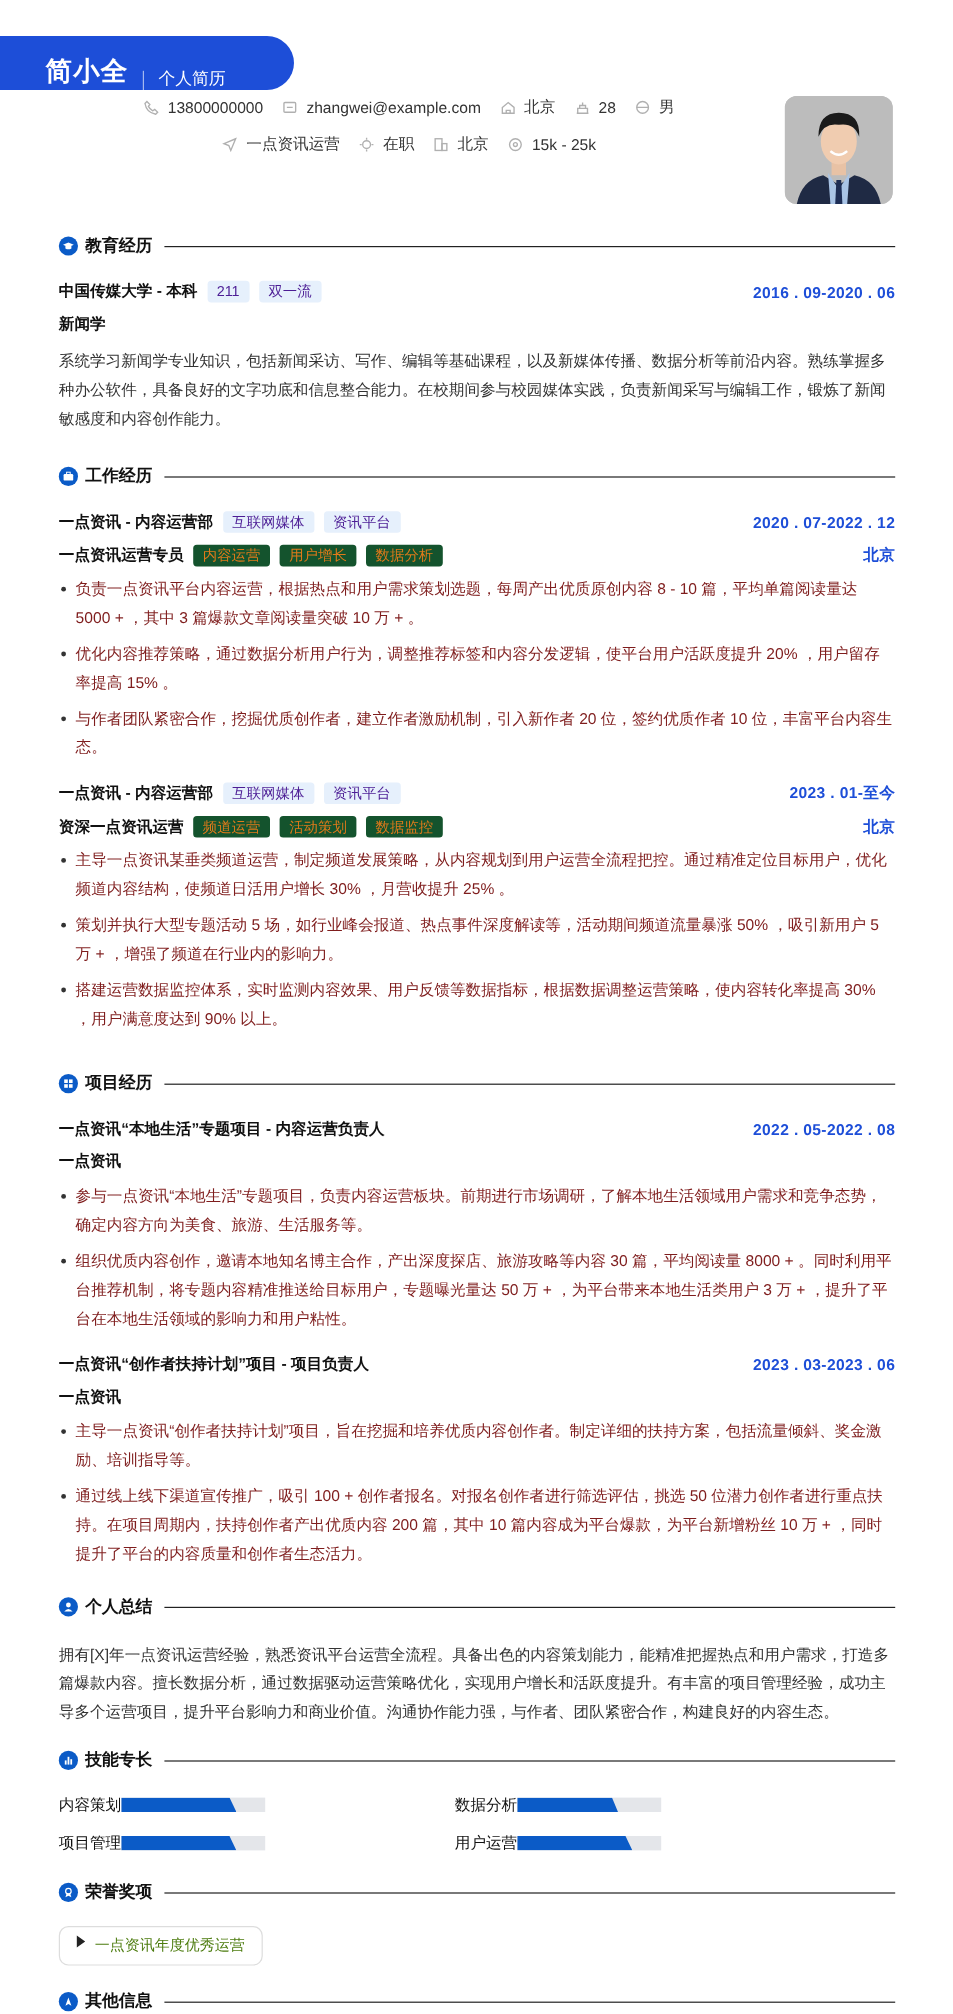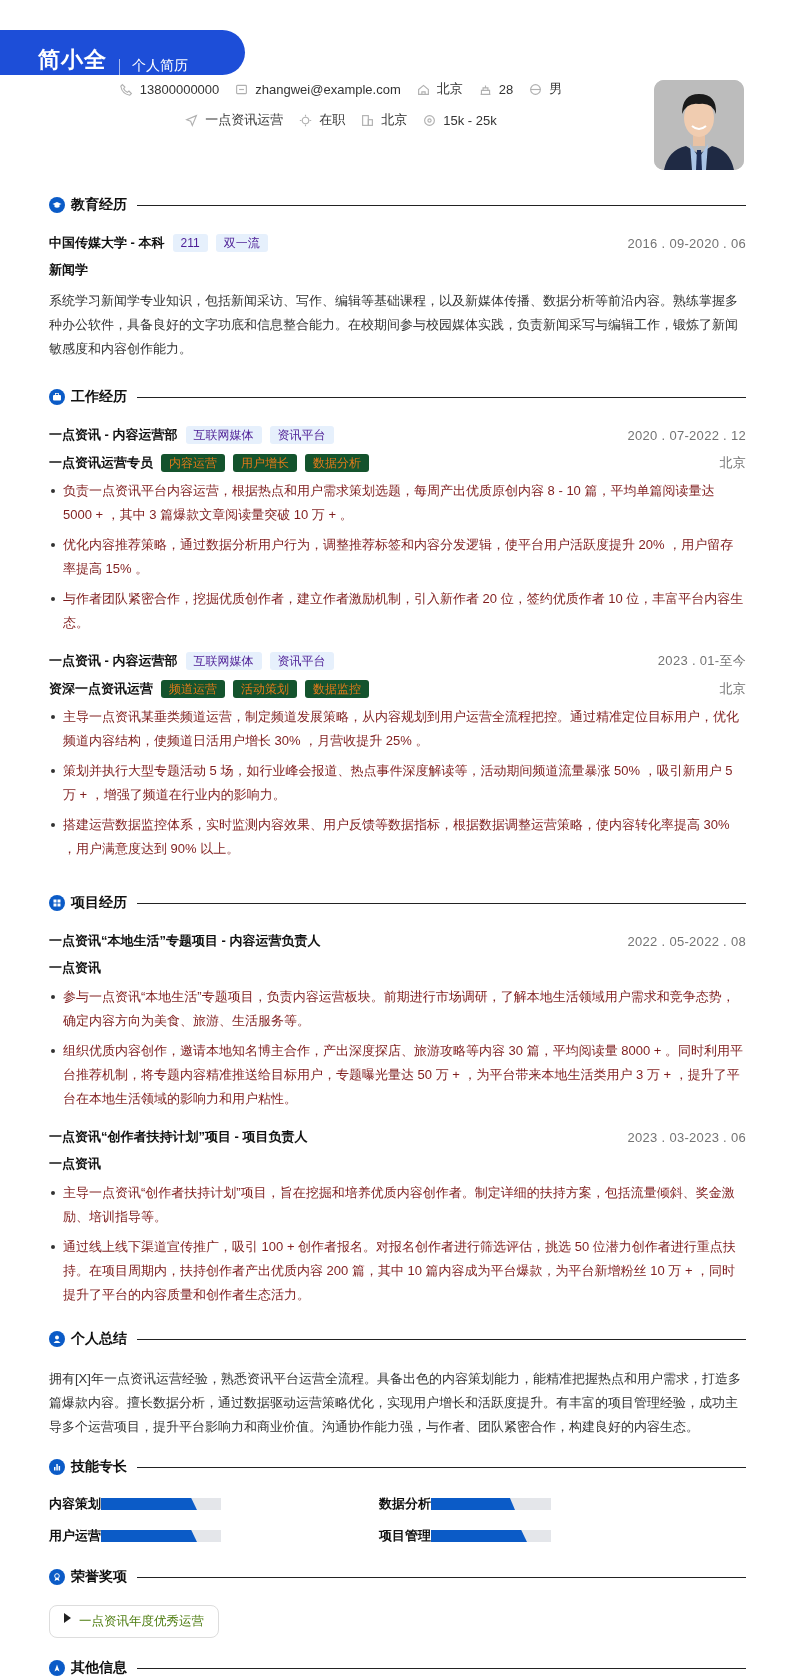--- a/index.html
+++ b/index.html
@@ -51,31 +51,31 @@
   .sec-icon svg { width: 10px; height: 10px; }
   .sec-title { font-size: 14px; font-weight: bold; color: #111; white-space: nowrap; }
   .sec-line { flex: 1; height: 1px; background: #222; margin-left: 10px; }
 
   .entry-row { display: flex; align-items: center; justify-content: space-between; height: 20px; }
   .entry-left { display: flex; align-items: center; }
   .entry-title { font-size: 13px; font-weight: bold; color: #111; margin-right: 8px; }
   .tag { font-size: 12px; padding: 1px 8px; border-radius: 3px; margin-right: 8px; line-height: 16px; }
   .tag.blue { background: #e6f0fc; color: #4c1d95; }
   .tag.orange { background: #14532d; color: #e07a1a; }
-  .entry-date { font-size: 13px; font-weight: normal; color: #737373; letter-spacing: 0.3px; }
+  .entry-date { font-size: 13px; font-weight: bold; color: #1d4ed8; letter-spacing: 0.3px; }
   .subtitle { font-size: 13px; font-weight: bold; color: #111; margin-top: 8px; height: 20px; }
   .para { font-size: 13px; line-height: 24px; color: #333; margin-top: 8px; }
   ul.bullets { list-style: none; margin-top: 6px; }
   ul.bullets li { position: relative; padding-left: 14px; font-size: 13px; line-height: 24px; color: #7f1d1d; margin-bottom: 6px; }
   ul.bullets li::before { content: ""; position: absolute; left: 2px; top: 10px; width: 4px; height: 4px; border-radius: 50%; background: #333; }
   .entry-gap { height: 10px; }
 
   .skills { display: grid; grid-template-columns: 330px 330px; row-gap: 14px; margin-top: 2px; }
   .skill { display: flex; align-items: center; }
-  .skill-label { font-size: 13px; color: #111; width: 52px; font-weight: bold; }
+  .skill-label { font-size: 13px; color: #111; width: 52px; font-weight: normal; }
   .skill-bar { width: 120px; height: 12px; background: #e4e6ea; position: relative; }
   .skill-fill { position: absolute; left: 0; top: 0; height: 12px; background: #0b5bc7; clip-path: polygon(0 0, 94% 0, 100% 100%, 0 100%); }
 
   .award {
     display: inline-flex; align-items: flex-start; gap: 8px;
     border: 1px solid #ddd; border-radius: 8px; padding: 7px 14px; font-size: 12.5px; color: #4d7c0f;
   }
   .award .tri { width: 0; height: 0; border-left: 7px solid #222; border-top: 5px solid transparent; border-bottom: 5px solid transparent; }
 </style>
 </head>
@@ -356,31 +356,31 @@
             <span class="skill-fill" style="width:80%"></span>
           </span>
       </div>
       <div class="skill">
         <span class="skill-label">数据分析</span>
         <span class="skill-bar">
             <span class="skill-fill" style="width:70%"></span>
           </span>
       </div>
       <div class="skill">
+        <span class="skill-label">项目管理</span>
+        <span class="skill-bar">
+            <span class="skill-fill" style="width:80%"></span>
+          </span>
+      </div>
+      <div class="skill">
         <span class="skill-label">用户运营</span>
         <span class="skill-bar">
             <span class="skill-fill" style="width:80%"></span>
           </span>
       </div>
-      <div class="skill">
-        <span class="skill-label">项目管理</span>
-        <span class="skill-bar">
-            <span class="skill-fill" style="width:80%"></span>
-          </span>
-      </div>
     </div>
   </section>
 
   <div style="height:22px"></div>
 
   <section class="section">
     <div class="sec-head">
       <span class="sec-icon">
           <svg viewBox="0 0 10 10">
             <circle cx="5" cy="4" r="2.3" fill="none" stroke="#fff" stroke-width="1"></circle>

